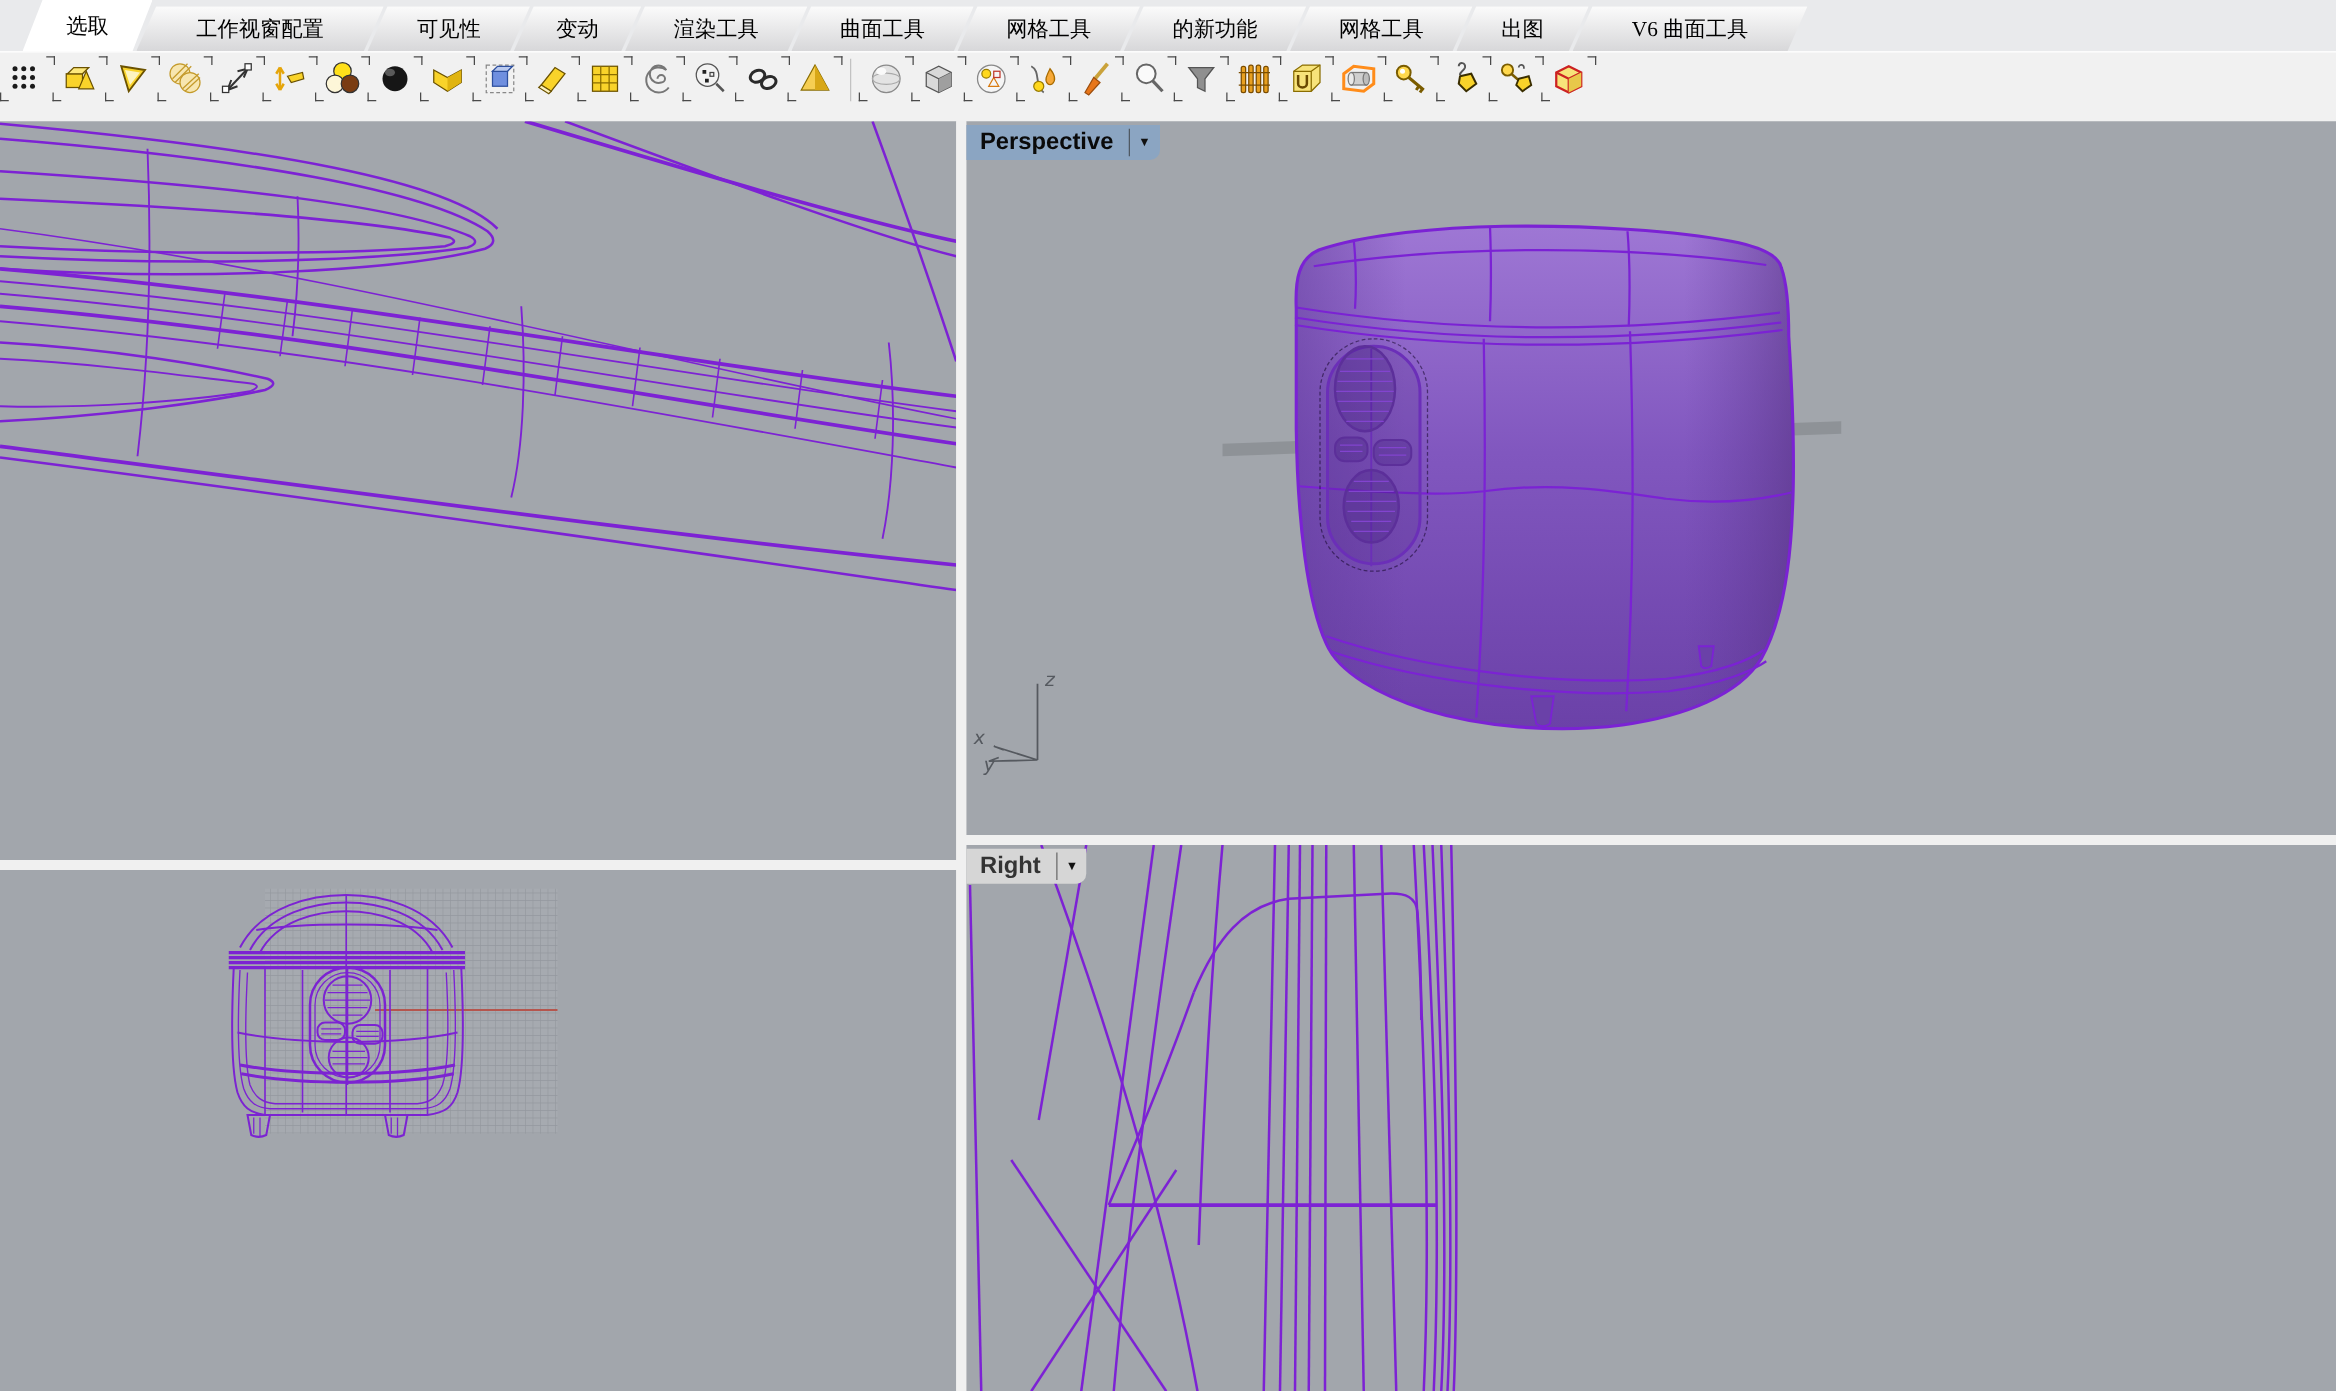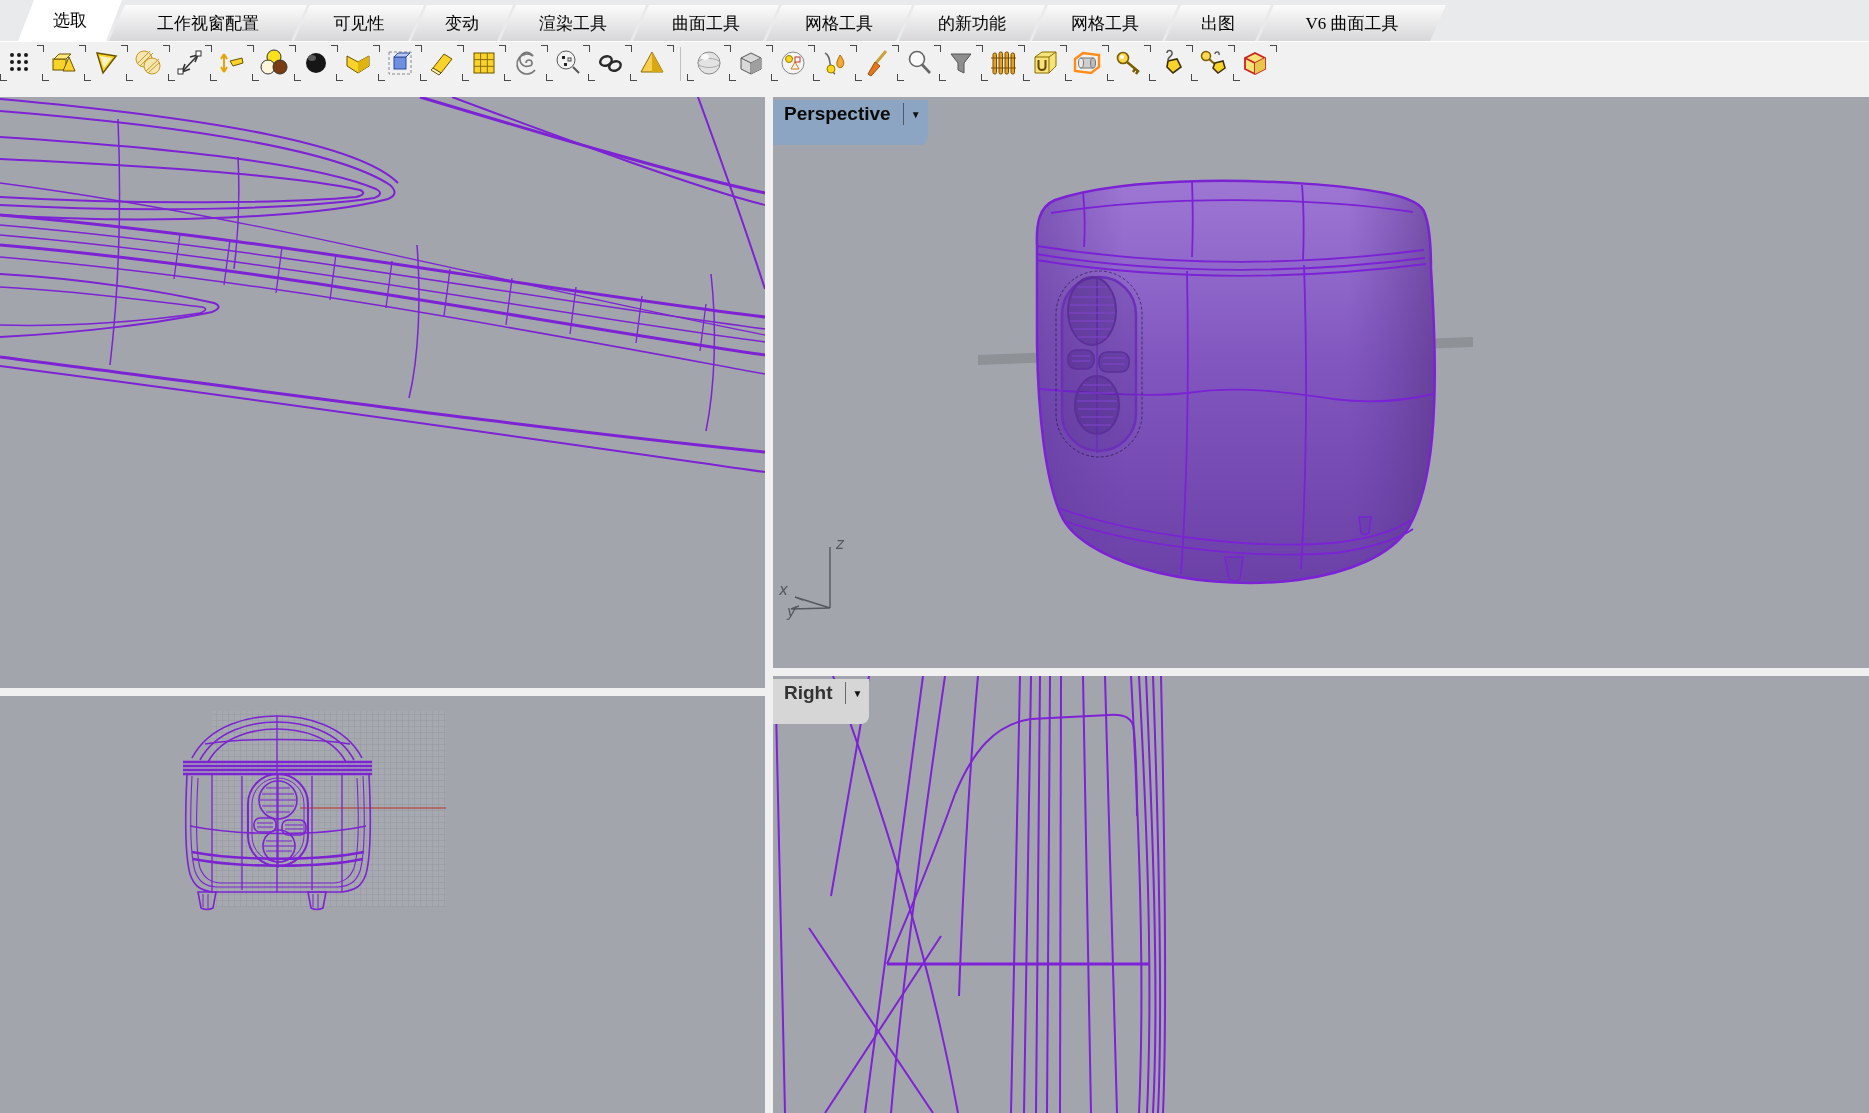--- a/index.html
+++ b/index.html
@@ -30,21 +30,21 @@
   
   .vparea{position:absolute;left:0;top:97px;width:1869px;height:1016px;background:#f0f0f0;}
   .vp{position:absolute;background:#a2a6ac;overflow:hidden;}
   .vp-topleft{left:0;top:0;width:765px;height:591px;}
   .vp-botleft{left:0;top:599px;width:765px;height:417px;}
   .vp-persp{left:773px;top:0;width:1096px;height:571px;}
   .vp-right{left:773px;top:579px;width:1096px;height:437px;}
   .vp svg.wire{position:absolute;left:0;top:0;}
 
   .vplabel{position:absolute;left:0;top:3px;display:flex;align-items:center;
-           font-weight:bold;font-size:19px;color:#0a0a0a;padding:3px 0 20px 11px;
+           font-weight:bold;font-size:19px;color:#0a0a0a;padding:3px 0 3px 11px;
            border-bottom-right-radius:8px;z-index:5;cursor:default;}
   .vplabel .sep{width:1px;height:22px;background:#2f2f2f;margin-left:12px;margin-right:5px;opacity:.65;}
   .vplabel .arr{font-size:10px;padding:0 7px 0 2px;color:#111;}
   .lbl-persp{background:#8ba5c2;}
   .lbl-right{background:#d6d6d6;color:#333;justify-content:space-between;}
 
   .divider{position:absolute;background:#f0f0f0;}
 </style>
 </head>
 <body>

